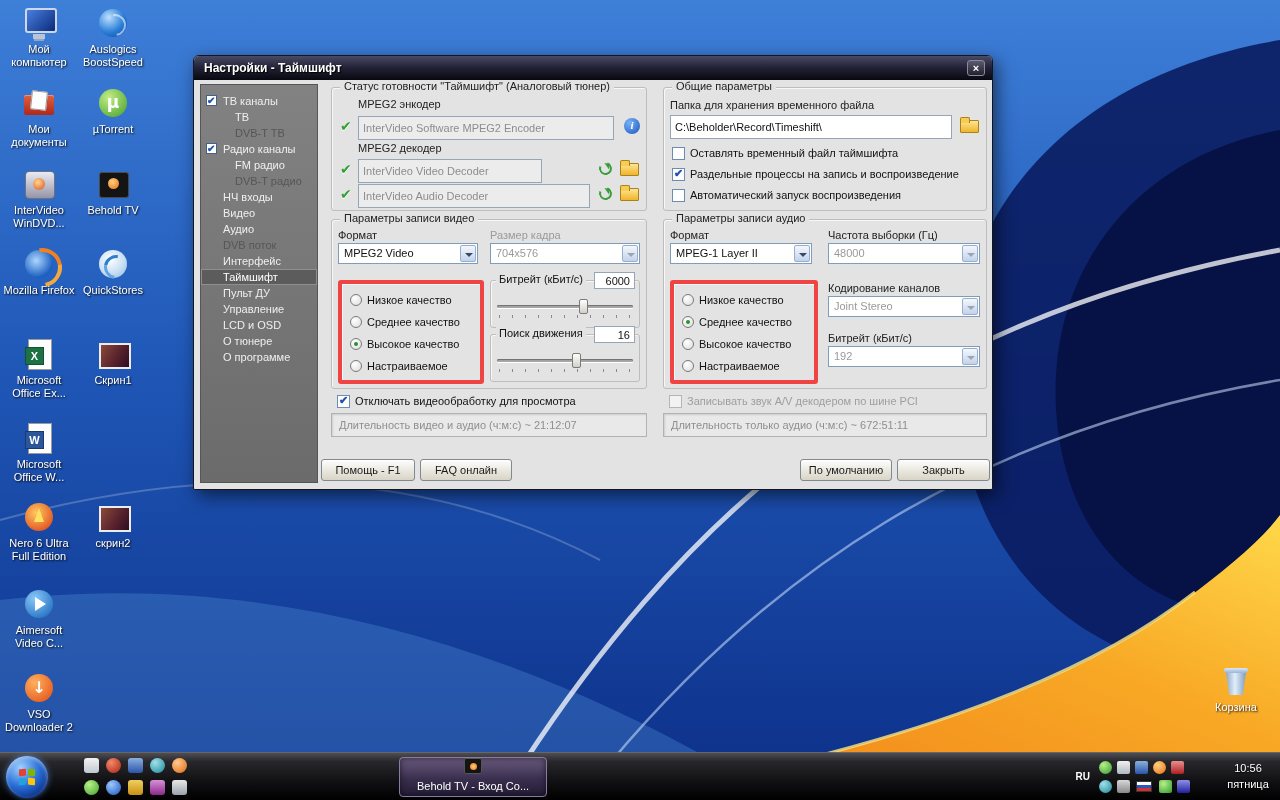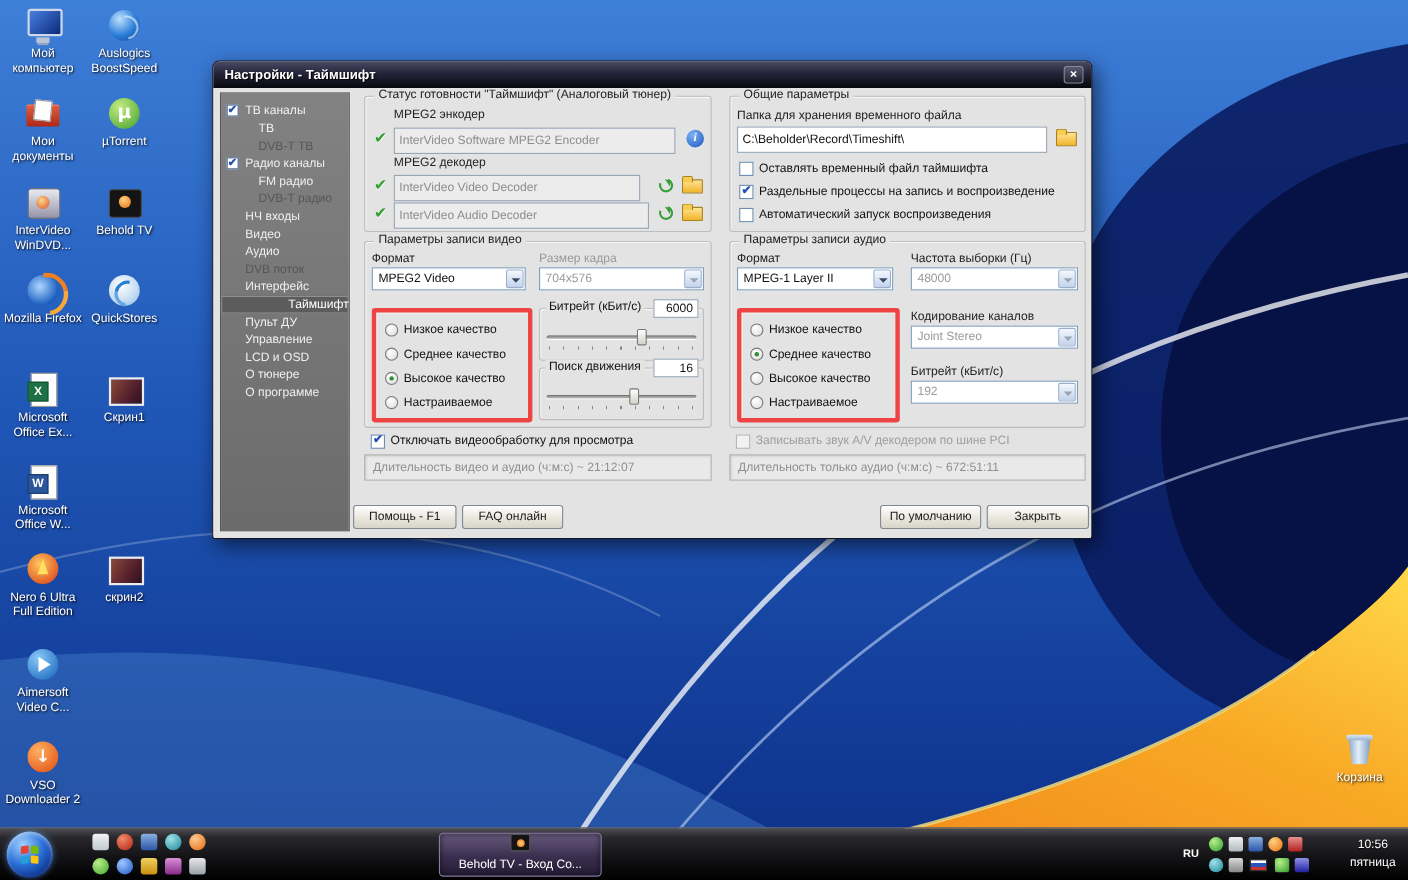--- a/index.html
+++ b/index.html
@@ -44,21 +44,21 @@
   #dialog{position:absolute;left:193px;top:55px;width:800px;height:435px;background:#e3e3e3;border:1px solid #15151f;border-radius:6px 6px 2px 2px;box-shadow:4px 6px 18px rgba(0,0,0,.55);}
   .titlebar{position:absolute;left:0;top:0;right:0;height:24px;border-radius:5px 5px 0 0;background:linear-gradient(180deg,#4a4a64 0%,#24243a 45%,#08080f 100%);display:flex;align-items:center;}
   .titlebar .title{color:#fff;font-weight:bold;font-size:12px;padding-left:10px;text-shadow:1px 1px 1px #000;}
   .closebtn{position:absolute;right:7px;top:4px;width:18px;height:16px;border:1px solid #8a8a9a;border-radius:3px;background:linear-gradient(#5a5a72,#22222f);color:#fff;text-align:center;font:bold 11px/14px "Liberation Sans",sans-serif;cursor:default;}
   .dbody{position:absolute;left:0;top:24px;right:0;bottom:0;background:#e3e3e3;border-radius:0 0 2px 2px;}
 
   .sidebar{position:absolute;left:6px;top:4px;width:118px;bottom:6px;background:linear-gradient(180deg,#828282,#6b6b6b);border:1px solid #565656;padding-top:8px;}
   .nav-item{position:relative;height:16px;line-height:16px;padding-left:22px;color:#efefef;white-space:nowrap;cursor:default;}
   .nav-item.child{padding-left:34px;}
   .nav-item.disabled{color:#565656;}
-  .nav-item.selected{background:#5c5c5c;box-shadow:inset 0 0 0 1px #8f8f8f;color:#fff;text-align:right;}
+  .nav-item.selected{background:#5c5c5c;box-shadow:inset 0 0 0 1px #8f8f8f;color:#fff;}
   .nav-cb{position:absolute;left:5px;top:2px;width:11px;height:11px;background:#fff;border:1px solid #44608c;}
   .nav-cb::after{content:"✔";position:absolute;left:0px;top:-3px;color:#2050b0;font-size:10px;font-weight:bold;}
 
   .group{position:absolute;border:1px solid #bdbdbd;border-radius:3px;box-shadow:inset 1px 1px 0 rgba(255,255,255,.7);}
   .gtitle{position:absolute;top:-8px;left:8px;background:#e3e3e3;padding:0 4px;color:#222;white-space:nowrap;}
   .glabel{position:absolute;color:#222;white-space:nowrap;}
   .glabel.dim{color:#9a9a9a;}
 
   .field{position:absolute;height:20px;border:1px solid #97a6b6;background:#ececec;color:#8d8d8d;font:11px "Liberation Sans",sans-serif;padding:11px 4px;}
   .field.white{background:#fff;color:#111;}
@@ -247,21 +247,21 @@
       </div>
 
       <div class="group" style="left:137px;top:7px;width:316px;height:124px">
         <span class="gtitle">Статус готовности "Таймшифт" (Аналоговый тюнер)</span>
         <span class="glabel" style="left:26px;top:10px">MPEG2 энкодер</span>
         <span class="okcheck" style="left:8px;top:31px">✔</span>
         <input class="field" style="left: 26px; top: 28px; width: 256px;" readonly="" value="InterVideo Software MPEG2 Encoder">
         <span class="ico-info" style="left:292px;top:30px">i</span>
         <span class="glabel" style="left:26px;top:54px">MPEG2 декодер</span>
         <span class="okcheck" style="left:8px;top:74px">✔</span>
-        <input class="field" style="left: 26px; top: 71px; width: 224px;" readonly="" value="InterVideo Video Decoder">
+        <input class="field" style="left: 26px; top: 71px; width: 184px;" readonly="" value="InterVideo Video Decoder">
         <span class="ico-swap" style="left:266px;top:73px"></span>
         <span class="ico-folder" style="left:288px;top:72px"></span>
         <span class="okcheck" style="left:8px;top:99px">✔</span>
         <input class="field" style="left: 26px; top: 96px; width: 232px;" readonly="" value="InterVideo Audio Decoder">
         <span class="ico-swap" style="left:266px;top:98px"></span>
         <span class="ico-folder" style="left:288px;top:97px"></span>
       </div>
 
       <div class="group" style="left:137px;top:139px;width:316px;height:170px">
         <span class="gtitle">Параметры записи видео</span>

